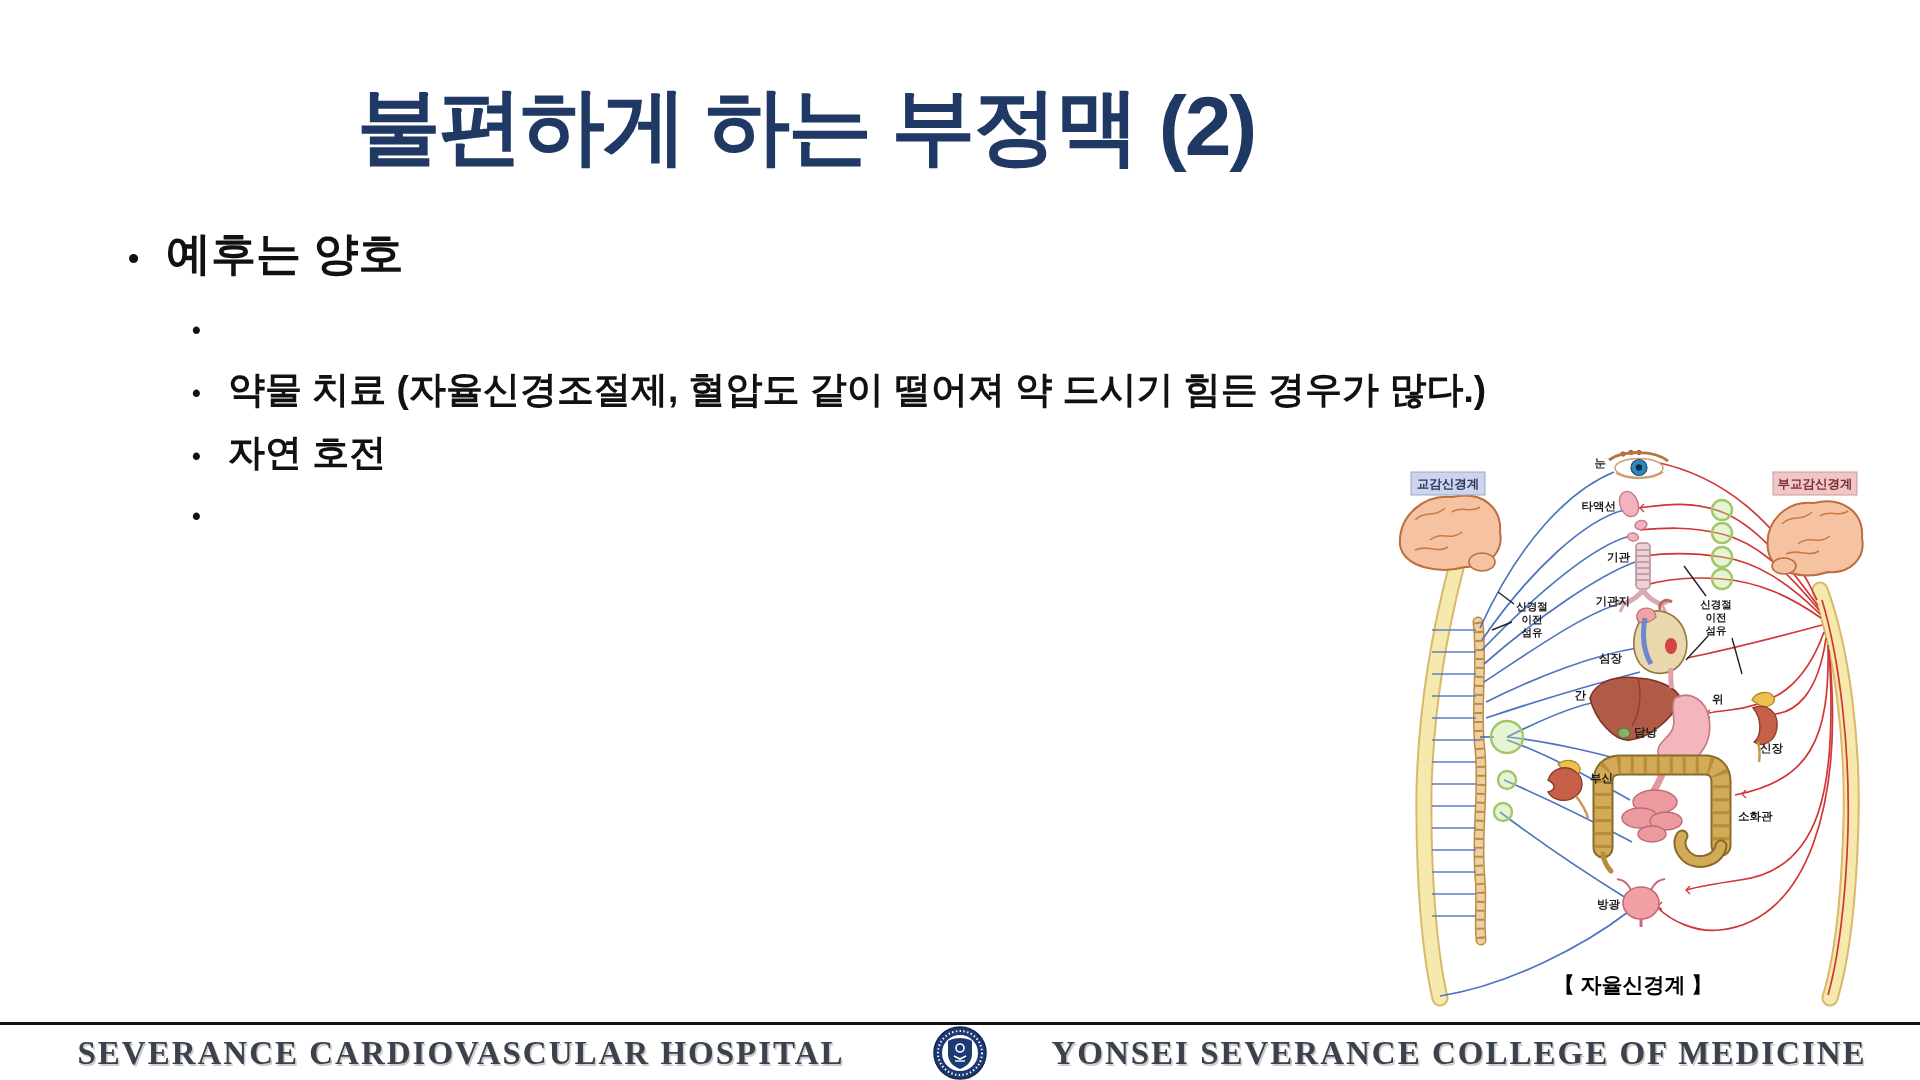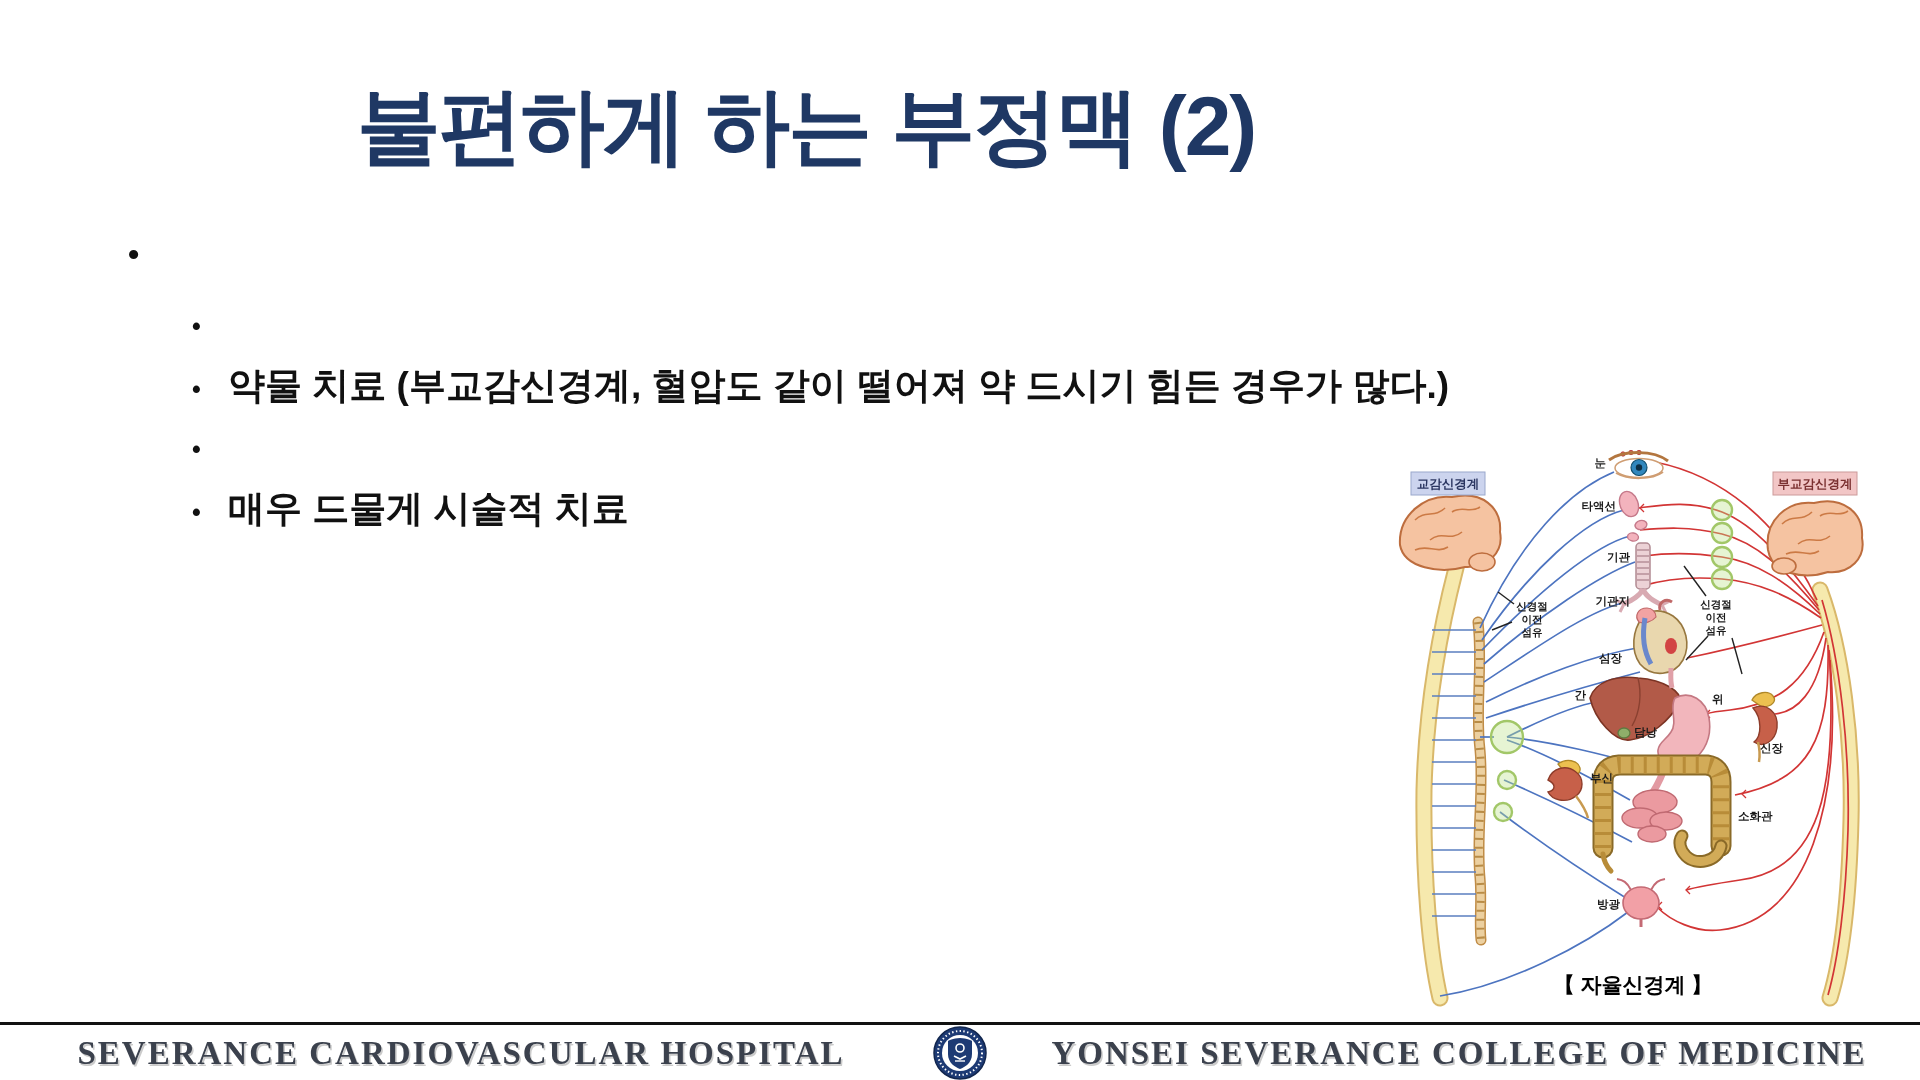--- a/index.html
+++ b/index.html
@@ -40,35 +40,36 @@
   .footer-logo { width:54px; height:54px; margin:0 11px; }
 </style>
 </head>
 <body>
 
 <h1 class="slide-title">불편하게 하는 부정맥 (2)</h1>
 
 <div class="content">
   <div class="bullet-main">
     <span class="dot">•</span>
+    <span>예후는 양호</span>
   </div>
   <div class="sub-list">
     <div class="bullet-sub">
       <span class="dot">•</span>
     </div>
     <div class="bullet-sub">
       <span class="dot">•</span>
-      <span>약물 치료 (부교감신경계, 혈압도 같이 떨어져 약 드시기 힘든 경우가 많다.)</span>
+      <span>약물 치료 (자율신경조절제, 혈압도 같이 떨어져 약 드시기 힘든 경우가 많다.)</span>
     </div>
     <div class="bullet-sub">
       <span class="dot">•</span>
+      <span>자연 호전</span>
     </div>
     <div class="bullet-sub">
       <span class="dot">•</span>
-      <span>매우 드물게 시술적 치료</span>
     </div>
   </div>
 </div>
 
 <div class="diagram">
 <svg width="480" height="565" viewBox="0 0 480 565" xmlns="http://www.w3.org/2000/svg">
 
   <g>
     <path d="M 66,118 C 50,180 36,260 34,340 C 33,430 40,505 50,548" fill="none" stroke="#d9b86a" stroke-width="17" stroke-linecap="round"></path>
     <path d="M 66,118 C 50,180 36,260 34,340 C 33,430 40,505 50,548" fill="none" stroke="#f6e9ad" stroke-width="13" stroke-linecap="round"></path>

